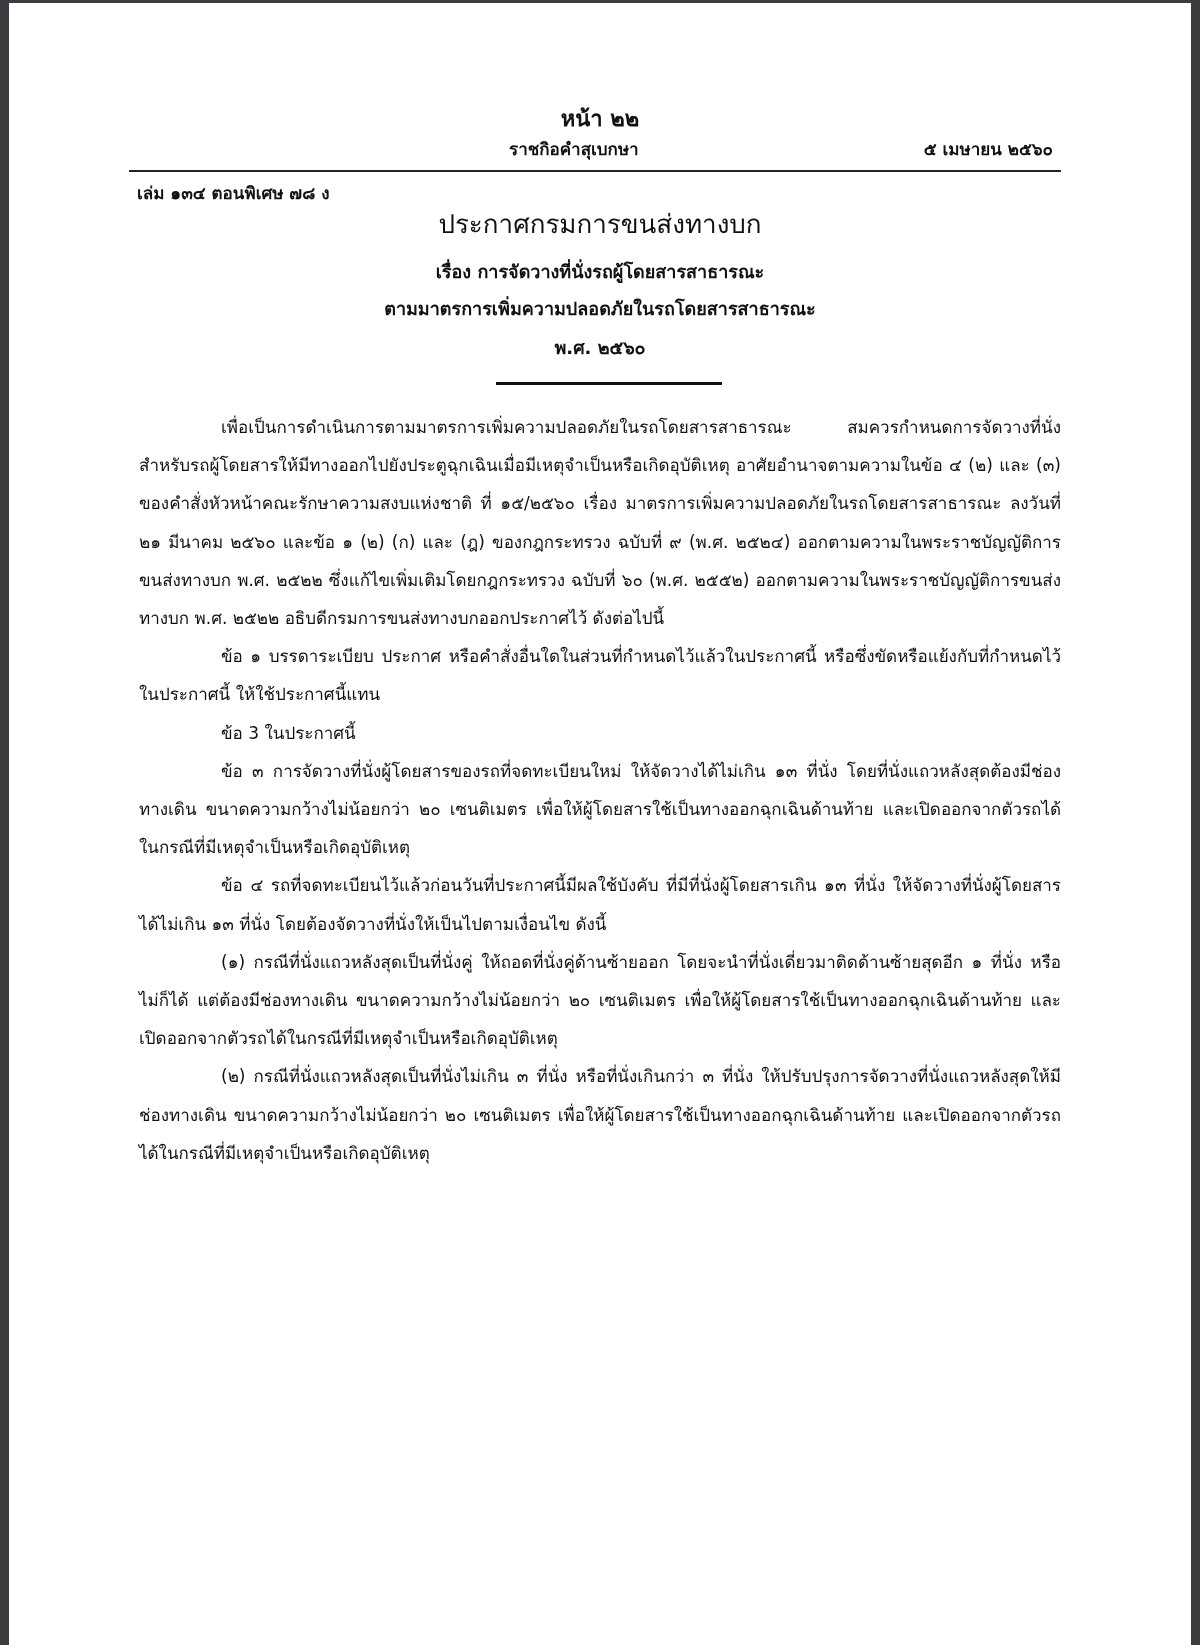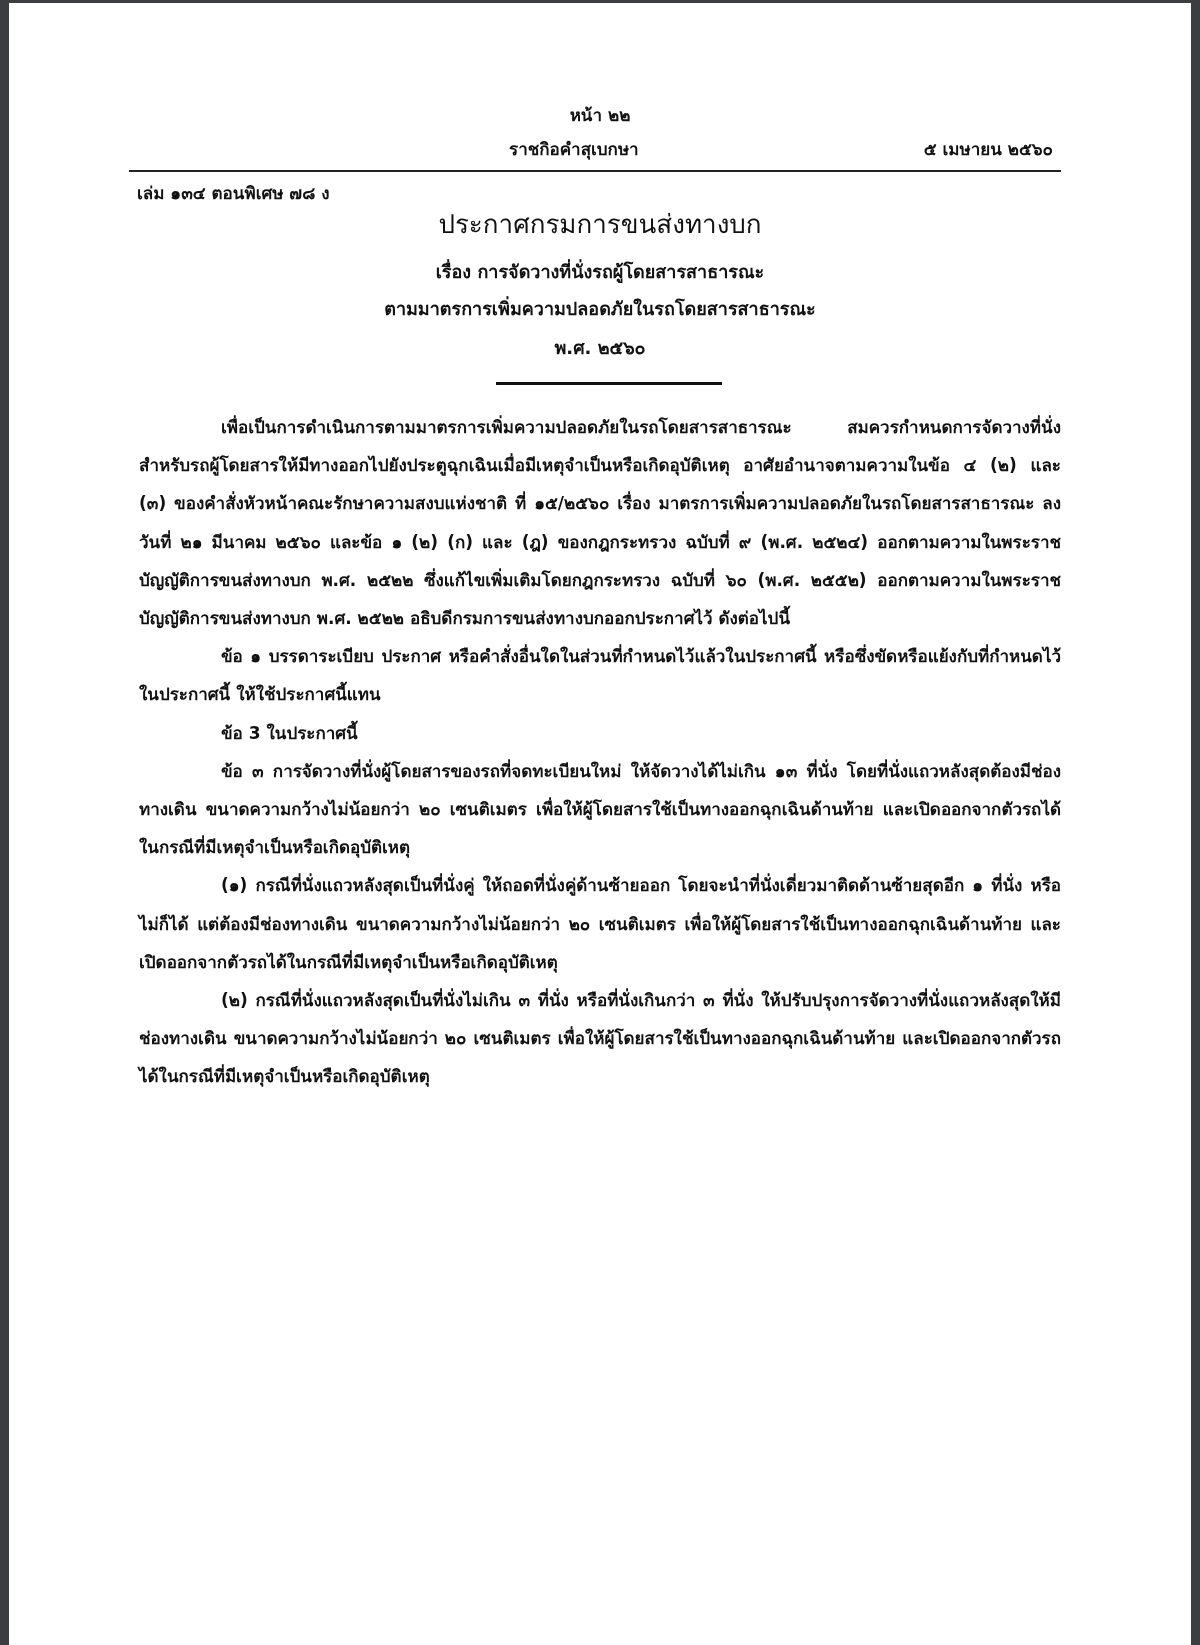--- a/index.html
+++ b/index.html
@@ -9,21 +9,21 @@
     position: relative; overflow: hidden;
     font-family: "DejaVu Sans", "Liberation Sans", sans-serif;
     color: #111;
   }
   .page {
     position: absolute; left: 9px; top: 3px; right: 9px; bottom: 0;
     background: #ffffff;
   }
   .hdr-page {
     position: absolute; top: 98px; left: 0; right: 0;
-    text-align: center; font-size: 17px; font-weight: bold;
+    text-align: center; font-size: 22px; font-weight: bold;
   }
   .hdr-row {
     position: absolute; top: 132px; left: 120px; width: 932px;
     font-size: 17px; font-weight: bold; height: 24px;
   }
   .hdr-row .left { position: absolute; left: 8px; margin-top: 44px; }
   .hdr-row .center { position: absolute; left: 380px; }
   .hdr-row .right { position: absolute; right: 8px; }
   .hdr-rule {
     position: absolute; top: 167px; left: 120px; width: 932px;
@@ -39,21 +39,21 @@
   }
   .s1 { top: 254px; }
   .s2 { top: 291px; }
   .s3 { top: 330px; }
   .title-rule {
     position: absolute; top: 379px; left: 487px; width: 226px;
     height: 3px; background: #111;
   }
   .body {
     position: absolute; top: 405px; left: 130px; width: 922px;
-    font-size: 17px; font-weight: bold; line-height: 38.2px;
+    font-size: 17px; font-weight: normal; line-height: 38.2px;
     text-align: justify;
   }
   .body p { margin: 0; text-indent: 82px; }
 </style>
 </head>
 <body>
 
 <div class="page">
   <div class="hdr-page">หน้า ๒๒</div>
   <div class="hdr-row">
@@ -67,16 +67,17 @@
   <div class="subline s2">ตามมาตรการเพิ่มความปลอดภัยในรถโดยสารสาธารณะ</div>
   <div class="subline s1">เรื่อง การจัดวางที่นั่งรถผู้โดยสารสาธารณะ</div>
   <div class="subline s3">พ.ศ. ๒๕๖๐</div>
   <div class="title-rule"></div>
 
   <div class="body">
     <p>เพื่อเป็นการดำเนินการตามมาตรการเพิ่มความปลอดภัยในรถโดยสารสาธารณะ สมควรกำหนดการจัดวางที่นั่งสำหรับรถผู้โดยสารให้มีทางออกไปยังประตูฉุกเฉินเมื่อมีเหตุจำเป็นหรือเกิดอุบัติเหตุ อาศัยอำนาจตามความในข้อ ๔ (๒) และ (๓) ของคำสั่งหัวหน้าคณะรักษาความสงบแห่งชาติ ที่ ๑๕/๒๕๖๐ เรื่อง มาตรการเพิ่มความปลอดภัยในรถโดยสารสาธารณะ ลงวันที่ ๒๑ มีนาคม ๒๕๖๐ และข้อ ๑ (๒) (ก) และ (ฎ) ของกฎกระทรวง ฉบับที่ ๙ (พ.ศ. ๒๕๒๔) ออกตามความในพระราชบัญญัติการขนส่งทางบก พ.ศ. ๒๕๒๒ ซึ่งแก้ไขเพิ่มเติมโดยกฎกระทรวง ฉบับที่ ๖๐ (พ.ศ. ๒๕๕๒) ออกตามความในพระราชบัญญัติการขนส่งทางบก พ.ศ. ๒๕๒๒ อธิบดีกรมการขนส่งทางบกออกประกาศไว้ ดังต่อไปนี้</p>
     <p>ข้อ ๑ บรรดาระเบียบ ประกาศ หรือคำสั่งอื่นใดในส่วนที่กำหนดไว้แล้วในประกาศนี้ หรือซึ่งขัดหรือแย้งกับที่กำหนดไว้ในประกาศนี้ ให้ใช้ประกาศนี้แทน</p>
     <p>ข้อ 3 ในประกาศนี้</p>
     <p>ข้อ ๓ การจัดวางที่นั่งผู้โดยสารของรถที่จดทะเบียนใหม่ ให้จัดวางได้ไม่เกิน ๑๓ ที่นั่ง โดยที่นั่งแถวหลังสุดต้องมีช่องทางเดิน ขนาดความกว้างไม่น้อยกว่า ๒๐ เซนติเมตร เพื่อให้ผู้โดยสารใช้เป็นทางออกฉุกเฉินด้านท้าย และเปิดออกจากตัวรถได้ในกรณีที่มีเหตุจำเป็นหรือเกิดอุบัติเหตุ</p>
+    <p>ข้อ ๔ รถที่จดทะเบียนไว้แล้วก่อนวันที่ประกาศนี้มีผลใช้บังคับ ที่มีที่นั่งผู้โดยสารเกิน ๑๓ ที่นั่ง ให้จัดวางที่นั่งผู้โดยสารได้ไม่เกิน ๑๓ ที่นั่ง โดยต้องจัดวางที่นั่งให้เป็นไปตามเงื่อนไข ดังนี้</p>
     <p>(๑) กรณีที่นั่งแถวหลังสุดเป็นที่นั่งคู่ ให้ถอดที่นั่งคู่ด้านซ้ายออก โดยจะนำที่นั่งเดี่ยวมาติดด้านซ้ายสุดอีก ๑ ที่นั่ง หรือไม่ก็ได้ แต่ต้องมีช่องทางเดิน ขนาดความกว้างไม่น้อยกว่า ๒๐ เซนติเมตร เพื่อให้ผู้โดยสารใช้เป็นทางออกฉุกเฉินด้านท้าย และเปิดออกจากตัวรถได้ในกรณีที่มีเหตุจำเป็นหรือเกิดอุบัติเหตุ</p>
     <p>(๒) กรณีที่นั่งแถวหลังสุดเป็นที่นั่งไม่เกิน ๓ ที่นั่ง หรือที่นั่งเกินกว่า ๓ ที่นั่ง ให้ปรับปรุงการจัดวางที่นั่งแถวหลังสุดให้มีช่องทางเดิน ขนาดความกว้างไม่น้อยกว่า ๒๐ เซนติเมตร เพื่อให้ผู้โดยสารใช้เป็นทางออกฉุกเฉินด้านท้าย และเปิดออกจากตัวรถได้ในกรณีที่มีเหตุจำเป็นหรือเกิดอุบัติเหตุ</p>
   </div>
 </div>
 
 </body></html>

